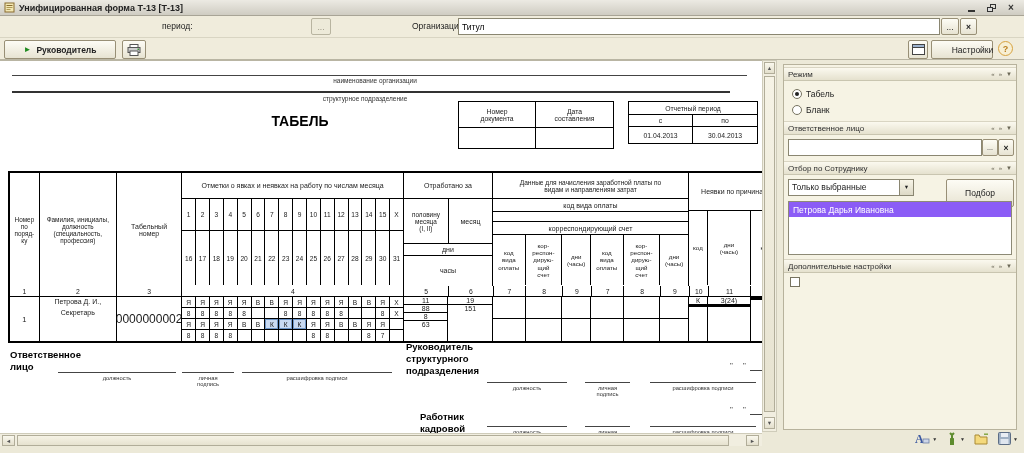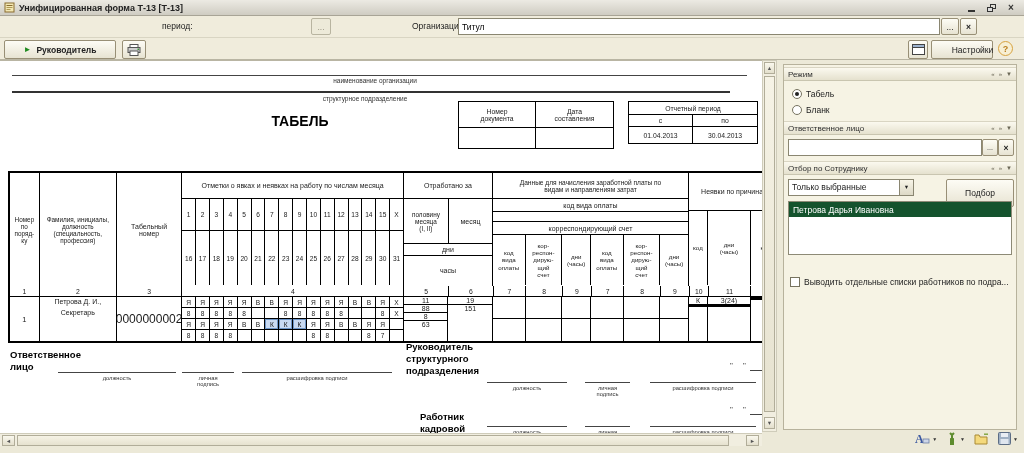--- a/index.html
+++ b/index.html
@@ -80,21 +80,21 @@
   .fsec{position:absolute;font-size:9.5px;font-weight:bold;color:#000;line-height:1.25}
   .quot{position:absolute;font-size:8px;color:#333;letter-spacing:4px}
   
   .sechdr{position:absolute;left:0;width:232px;height:14px;background:linear-gradient(#fbf9ef,#e5e1ce);border-top:1px solid #d9d5c3;border-bottom:1px solid #c9c5b0;display:flex;align-items:center;padding:0 4px;font-size:8px;color:#2f2f2f}
   .secicons{margin-left:auto;display:flex;gap:4px;color:#6b6857;font-size:6px;align-items:center}
   .radio{position:absolute;width:10px;height:10px;border-radius:50%;border:1px solid #77735f;background:#fff}
   .radio.on::after{content:"";position:absolute;left:2px;top:2px;width:4px;height:4px;border-radius:50%;background:#222}
   .rlbl{position:absolute;font-size:8.5px;color:#222}
   .checkbox{position:absolute;width:10px;height:10px;border:1px solid #77735f;background:#fff}
   .listbox{position:absolute;left:4px;width:224px;background:#fff;border:1px solid #8d8a76}
-  .listitem{height:15px;background:#14532d;color:#fff;font-size:8.5px;display:flex;align-items:center;padding:0 4px}
+  .listitem{height:15px;background:#8b5cf6;color:#fff;font-size:8.5px;display:flex;align-items:center;padding:0 4px}
   .statusicons{position:absolute;right:6px;top:372px;display:flex;gap:9px;align-items:center}
   .sic{display:flex;align-items:center;gap:2px}
   .sic .dd{font-size:5px;color:#333}
 </style>
 </head>
 <body>
 
 <div class="titlebar">
   <svg class="ticon" viewBox="0 0 11 11">
       <rect x="1" y="1" width="9" height="9" fill="#f3e8b4" stroke="#8a6d2f"></rect>
@@ -548,22 +548,29 @@
     </div>
     <div class="combo" style="left:4px;top:114px;width:126px">
       <span class="cval">Только выбранные</span>
       <span class="cbtn">▼</span>
     </div>
     <div class="btn" style="position:absolute;left:162px;top:114px;width:68px;height:28px">Подбор</div>
     <div class="listbox" style="top:136px;height:54px">
       <div class="listitem">Петрова Дарья Ивановна</div>
     </div>
 
+    <div class="sechdr" style="top:194px">
+      <span>Дополнительные настройки</span>
+      <span class="secicons">
+          <span>«</span>
+          <span>»</span>
+          <span>▼</span>
+        </span>
+    </div>
     <span class="checkbox" style="left:6px;top:212px"></span>
-    <span class="rlbl" style="left:20px;top:212px;width:208px;overflow:hidden;white-space:nowrap">Выводить отдельные списки работников по подра...</span>
   </div>
 
   <div class="statusicons">
     <div class="sic">
       <svg width="15" height="13" viewBox="0 0 15 13">
           <text x="0" y="11" font-size="12" font-weight="bold" fill="#3a57a0" font-family="serif">A</text>
           <rect x="8" y="7" width="6" height="4" fill="#cdd6e8" stroke="#6b7da5" stroke-width="0.8"></rect>
         </svg>
       <span class="dd">▼</span>
     </div>

